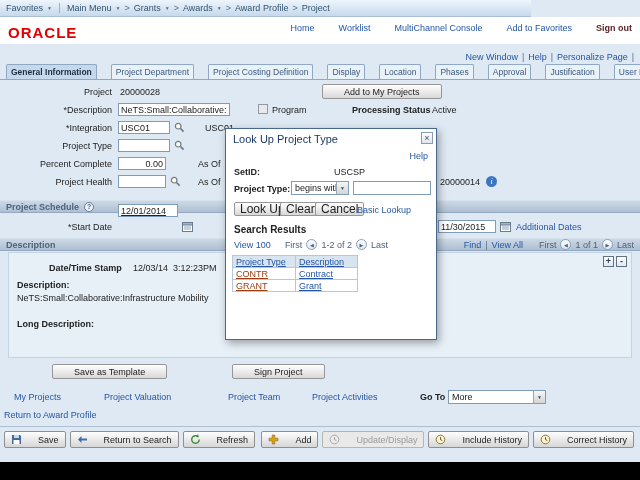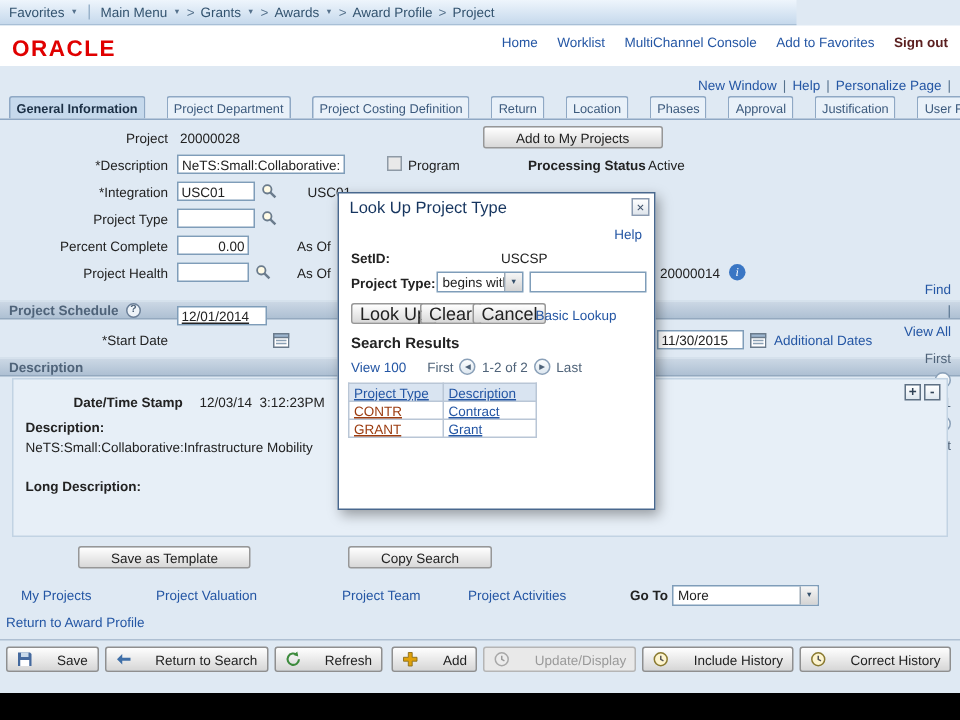--- a/index.html
+++ b/index.html
@@ -17,21 +17,21 @@
               background:linear-gradient(#eef5fc,#c6d9ec); border-bottom:1px solid #a8bfd6;
               display:flex; align-items:center; padding:0 6px; color:#33536f; }
   .crumb { display:flex; align-items:center; gap:2px; cursor:pointer; color:#33536f; white-space:nowrap; }
   .dd { font-size:5px; color:#55718c; margin-left:2px; }
   .csep { margin:0 4px; color:#55718c; }
   .cbar { width:1px; height:10px; background:#9ab3cb; margin:0 7px; }
 
   
   #band { position:absolute; top:17px; left:0; width:640px; height:27px; background:#fff;text-align:center; }
   #logo { position:absolute; left:8px; top:7px; color:#e00000; font-weight:bold; font-size:15px; letter-spacing:1px; }
-  #toplinks { position:absolute; right:8px; top:6px; display:flex; gap:13px; }
+  #toplinks { position:absolute; right:8px; top:6px; display:flex; gap:24px; }
   #signout { color:#5a1f1f; font-weight:bold; cursor:pointer; }
 
   #pagelinks { position:absolute; top:52px; right:6px; display:flex; gap:4px; }
 
   
   #tabs { position:absolute; top:64px; left:6px; display:flex; align-items:flex-end; gap:14px; font-size:8.5px; }
   .tab { border:1px solid #8fa8c4; border-bottom:none; border-radius:2px 2px 0 0;
          background:#e9f1f9; color:#3c5a7d; padding:2px 4px; cursor:pointer; white-space:nowrap; }
   .tab.active { background:#c6d9ec; color:#1b2f45; font-weight:bold; }
   .tab-arrow { border:1px solid #8fa8c4; border-bottom:none; border-radius:2px 2px 0 0;
@@ -48,21 +48,21 @@
   .iicon { position:absolute; width:11px; height:11px; border-radius:50%; background:#3a76c4; color:#fff;
            font-size:8px; font-style:italic; font-family:"Liberation Serif", serif; text-align:center;
            line-height:11px; cursor:pointer; }
   .icbtn { position:absolute; cursor:pointer; line-height:0; }
 
   .secbar { position:absolute; left:0; width:640px; height:13px;
             background:linear-gradient(#ccd8e5,#aec0d3); border-top:1px solid #d5e1ec; border-bottom:1px solid #94a9bf;
             color:#4f6379; font-weight:bold; display:flex; align-items:center; padding:0 6px; gap:5px; }
   .qicon { width:10px; height:10px; border-radius:50%; border:1px solid #6c8099; background:#eef3f8;
            color:#4f6379; font-size:7px; line-height:8px; text-align:center; font-weight:bold; cursor:pointer; }
-  .barnav { margin-left:auto; display:flex; align-items:flex-end; gap:4px; font-weight:normal; color:#4f6379;flex-direction:column; }
+  .barnav { margin-left:auto; display:flex; align-items:center; gap:4px; font-weight:normal; color:#4f6379; }
   .pgbtn { width:11px; height:11px; border-radius:50%; border:1px solid #8aa0b8;
            background:linear-gradient(#fdfefe,#dde7f0); color:#4f6379; font-size:5px;
            display:flex; align-items:center; justify-content:center; cursor:pointer; }
   .sqbtn { position:absolute; width:11px; height:11px; border:1px solid #5f7184;
            background:linear-gradient(#ffffff,#dfe8f0); color:#2f4256; font-size:9px; line-height:9px;
            text-align:center; font-weight:bold; cursor:pointer; }
   #descpanel { position:absolute; top:252px; left:8px; width:624px; height:106px;
                background:#e7eff7; border:1px solid #c2d3e3; }
 
   .ddl { position:absolute; background:#fff; border:1px solid #7f9db9; display:flex; align-items:center;
@@ -151,21 +151,21 @@
     <span class="lnk">Help</span>
     <span class="sep">|</span>
     <span class="lnk">Personalize Page</span>
     <span class="sep">|</span>
   </div>
 
   <div id="tabs">
     <div class="tab active">General Information</div>
     <div class="tab">Project Department</div>
     <div class="tab">Project Costing Definition</div>
-    <div class="tab">Return</div>
+    <div class="tab">Display</div>
     <div class="tab">Location</div>
     <div class="tab">Phases</div>
     <div class="tab">Approval</div>
     <div class="tab">Justification</div>
     <div class="tab">User Fields</div>
     <div class="tab">Rates</div>
     <div class="tab-arrow">▶</div>
   </div>
   <div id="tabline"></div>
 
@@ -249,21 +249,21 @@
     <span class="sqbtn" style="top:3px;right:4px">-</span>
     <div class="abs b" style="top:10px;left:40px">Date/Time Stamp</div>
     <div class="abs" style="top:10px;left:124px">12/03/14</div>
     <div class="abs" style="top:10px;left:164px">3:12:23PM</div>
     <div class="abs b" style="top:27px;left:8px">Description:</div>
     <div class="abs" style="top:40px;left:8px">NeTS:Small:Collaborative:Infrastructure Mobility</div>
     <div class="abs b" style="top:66px;left:8px">Long Description:</div>
   </div>
 
   <div class="btn" style="top:364px;left:52px">Save as Template</div>
-  <div class="btn" style="top:364px;left:232px">Copy Search</div>
+  <div class="btn" style="top:364px;left:232px">Sign Project</div>
 
   <span class="lnk abs" style="top:392px;left:14px">My Projects</span>
   <span class="lnk abs" style="top:392px;left:104px">Project Valuation</span>
   <span class="lnk abs" style="top:392px;left:228px">Project Team</span>
   <span class="lnk abs" style="top:392px;left:312px">Project Activities</span>
   <div class="abs b" style="top:392px;left:420px">Go To</div>
   <div class="ddl" style="top:390px;left:448px;width:98px">
     <span class="ddl-txt">More</span>
     <span class="arw">▼</span>
   </div>

